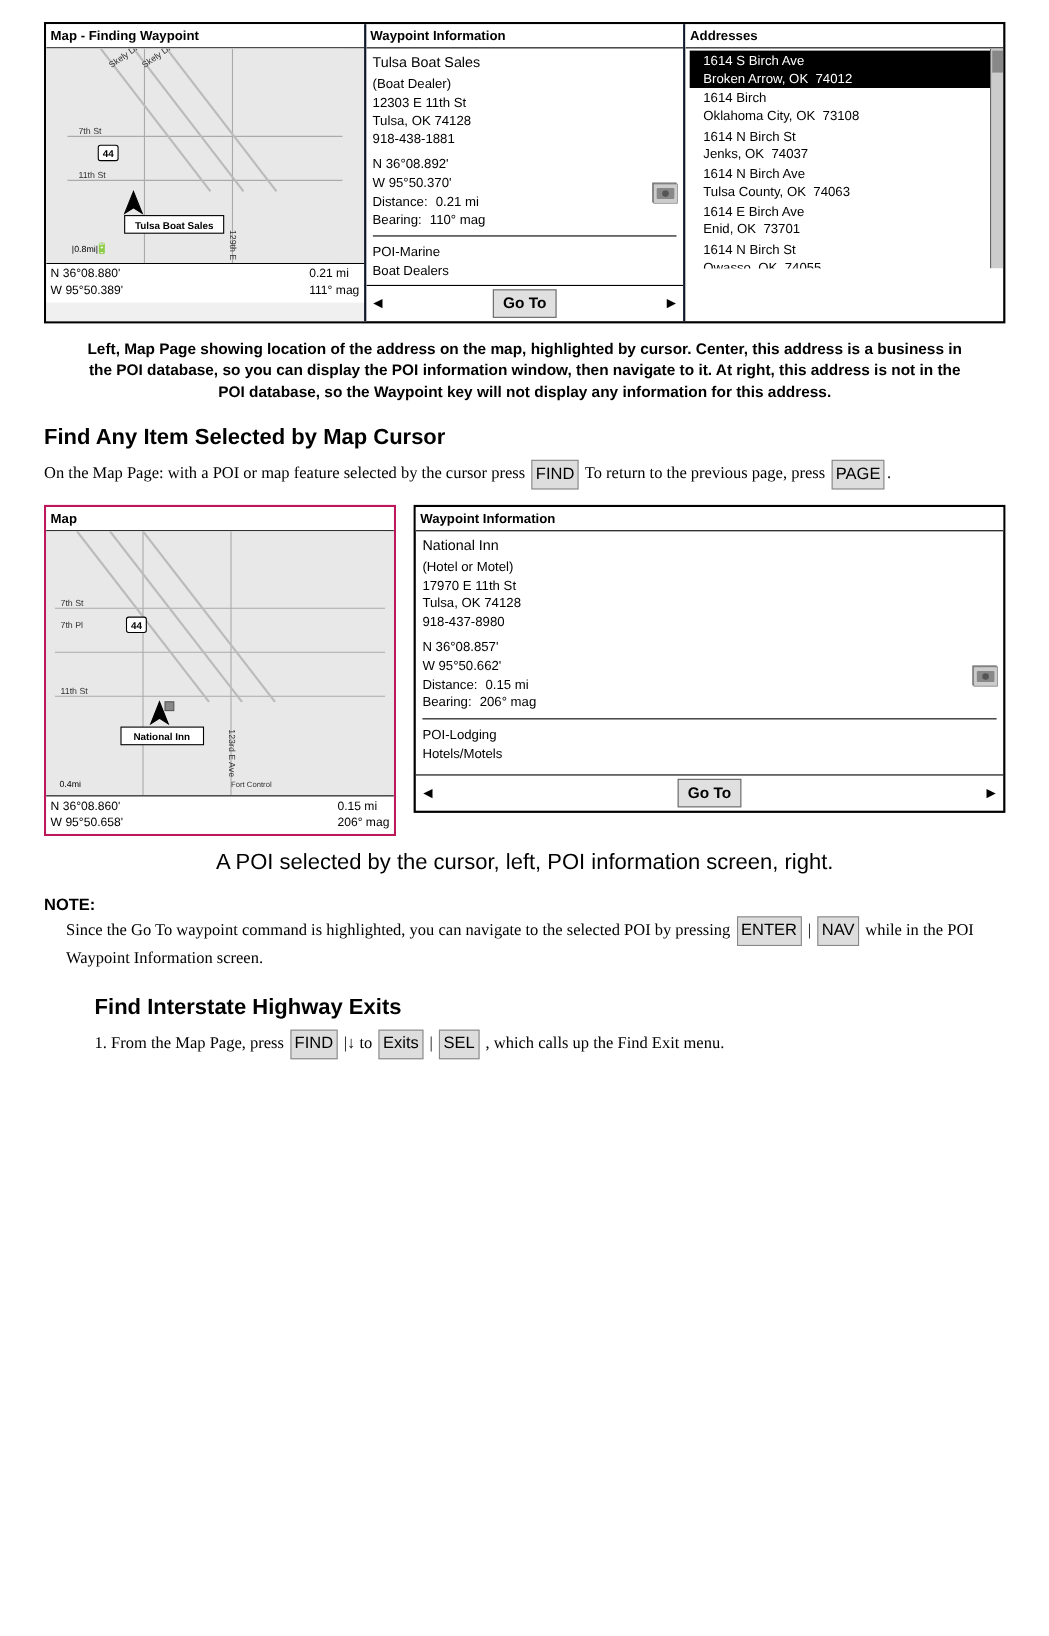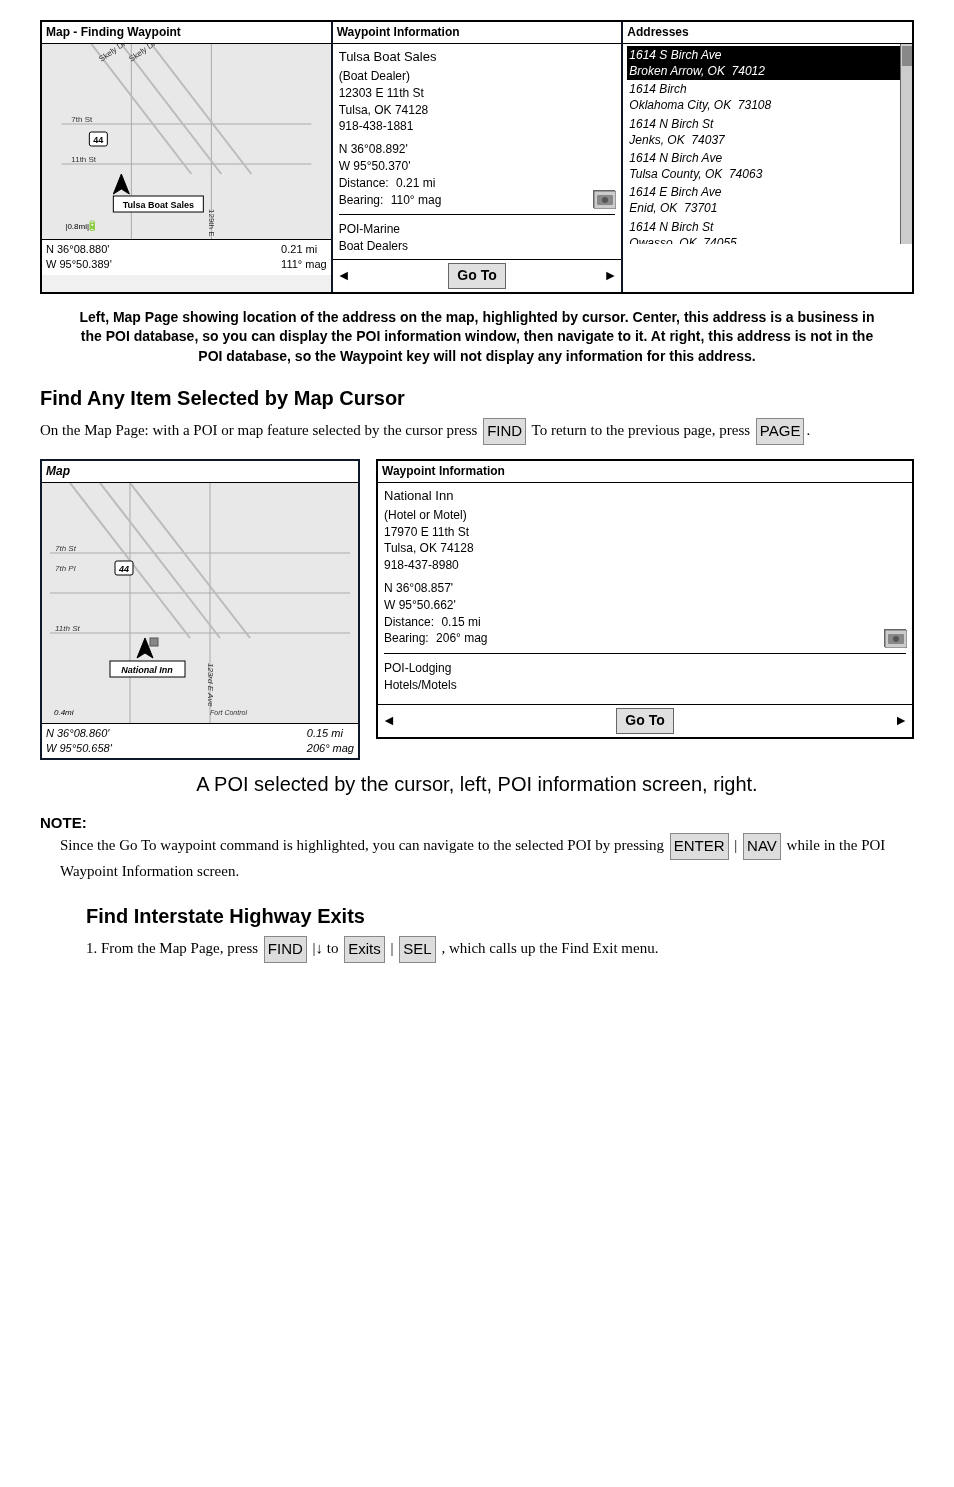--- a/index.html
+++ b/index.html
@@ -57,21 +57,21 @@
       font-size: 12px;
       min-height: 220px;
     }
     .waypoint-content {
       padding: 4px 6px;
     }
     .waypoint-name { font-size: 13px; font-weight: normal; margin-bottom: 2px; }
     .waypoint-coords {
       display: flex;
       justify-content: space-between;
-      align-items: flex-end;
+      align-items: center;
       margin: 6px 0;
     }
     .coord-block { font-family: Arial, sans-serif; font-size: 12px; }
     .camera-icon {
       width: 22px; height: 18px;
       border: 1px solid #666;
       background: #ccc;
       display: inline-block;
       position: relative;
     }
@@ -104,24 +104,23 @@
       font-size: 12px;
       min-height: 220px;
     }
     .address-list {
       padding: 2px 4px;
       height: 200px;
       overflow: hidden;
       position: relative;
     }
     .address-item {
-      padding: 1px 2px;
+      padding: 1px 12px;
       font-size: 12px;
       line-height: 1.35;
-      font-style: italic;
     }
     .address-item.selected {
       background: #000;
       color: #fff;
     }
     .scroll-bar {
       position: absolute;
       right: 0;
       top: 0;
       bottom: 0;
@@ -163,23 +162,22 @@
     }
 
     
     .mid-figure {
       display: flex;
       gap: 16px;
       margin: 14px 0 10px;
       align-items: flex-start;
     }
     .mid-map {
-      border: 2px solid #0f172a;
+      border: 2px solid #be185d;
       flex: 0 0 320px;
-      font-style: italic;
     }
     .mid-waypoint {
       border: 2px solid #000;
       flex: 1;
       font-family: Arial, sans-serif;
       font-size: 12px;
       min-height: 280px;
       display: flex;
       flex-direction: column;
     }

